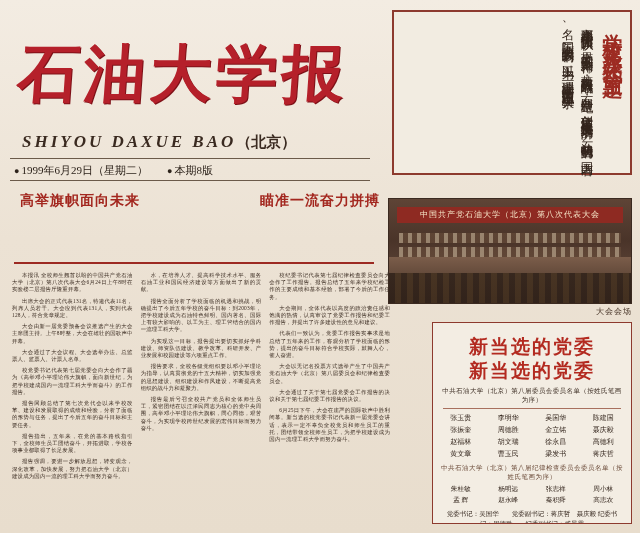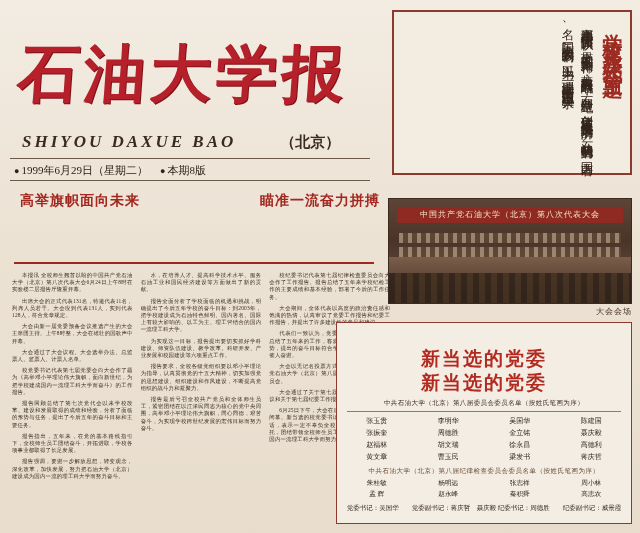--- a/index.html
+++ b/index.html
@@ -32,25 +32,25 @@
     text-shadow:1px 1px 0 #7e1118;
     transform:skewX(-4deg);
   }
   .paper-pinyin{
     position:absolute;left:22px;top:132px;
     font-family:"Liberation Serif", serif;
     font-size:17px;font-weight:bold;font-style:italic;
     color:#3a2a20;letter-spacing:3px;
     white-space:nowrap;
   }
-  .pinyin-cn{font-style:normal;font-size:15px;letter-spacing:0;margin-left:44px;}
+  .pinyin-cn{font-style:normal;font-size:15px;letter-spacing:0;}
   .issue-line{
     position:absolute;left:14px;top:163px;width:352px;
     font-size:11px;color:#2d231b;
-    display:flex;gap:12px;align-items:flex-end;
+    display:flex;gap:19px;align-items:flex-end;
     white-space:nowrap;
   }
   .issue-line .dot{font-size:9px;margin-right:2px;}
   .rule-top{
     position:absolute;left:10px;top:158px;width:360px;height:1px;
     background:#6b5a4a;
   }
   .rule-bot{
     position:absolute;left:10px;top:180px;width:360px;height:1px;
     background:#6b5a4a;
@@ -155,25 +155,25 @@
     line-height:7.2px;
     color:#3b2c22;
     text-align:justify;
     overflow:hidden;
     letter-spacing:.2px;
   }
   .col p{margin:0 0 4px 0;text-indent:10px;}
 
   
   .list-box{
-    position:absolute;right:8px;top:322px;width:296px;height:202px;
+    position:absolute;right:8px;top:322px;width:200px;height:202px;
     border:1px solid #8d3a2e;
     background:#f3ede3;
     box-sizing:border-box;
-    padding:24px 8px;
+    padding:12px 8px;
     overflow:hidden;
   }
   .list-title{
     font-size:19px;font-weight:bold;color:#b32a20;
     text-align:center;line-height:24px;letter-spacing:2px;
   }
   .list-sub{
     font-size:6.5px;color:#3a2b21;text-align:center;
     line-height:9px;margin-top:3px;letter-spacing:.4px;
   }

